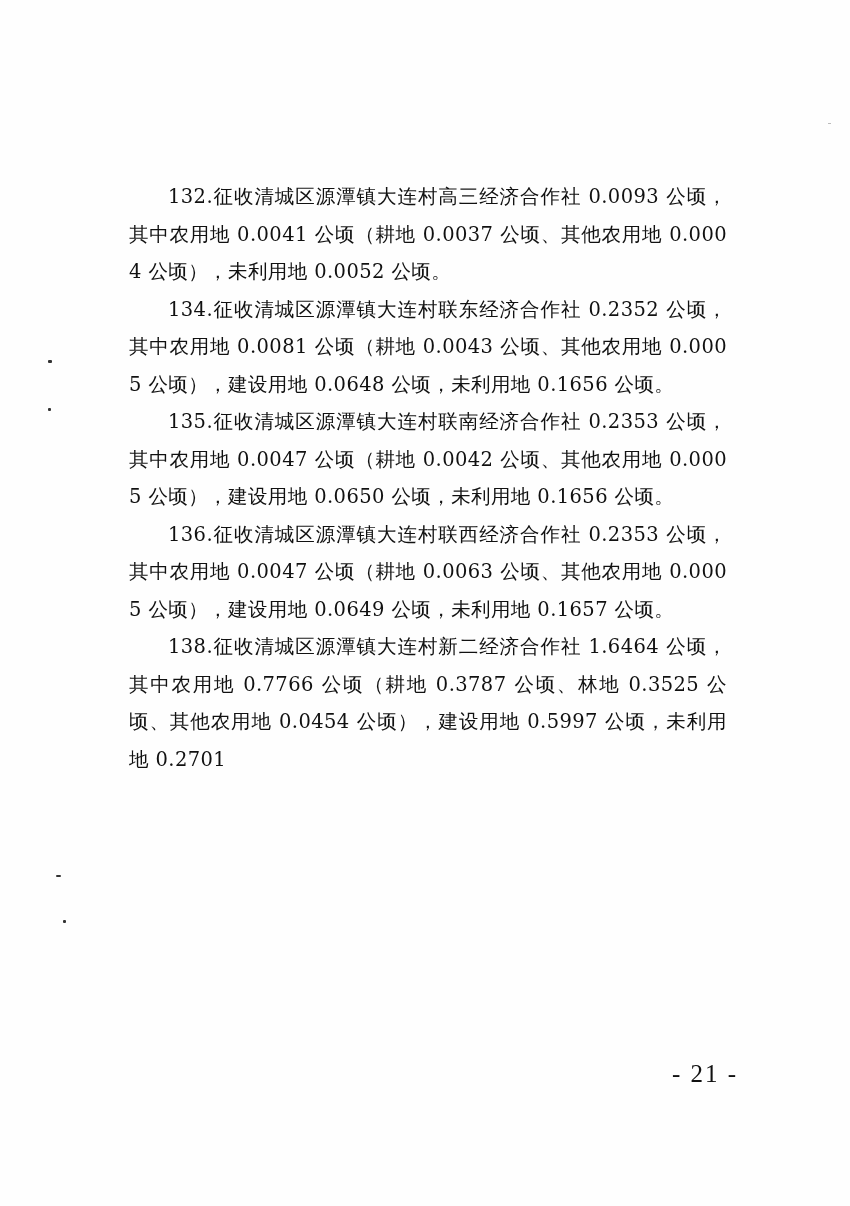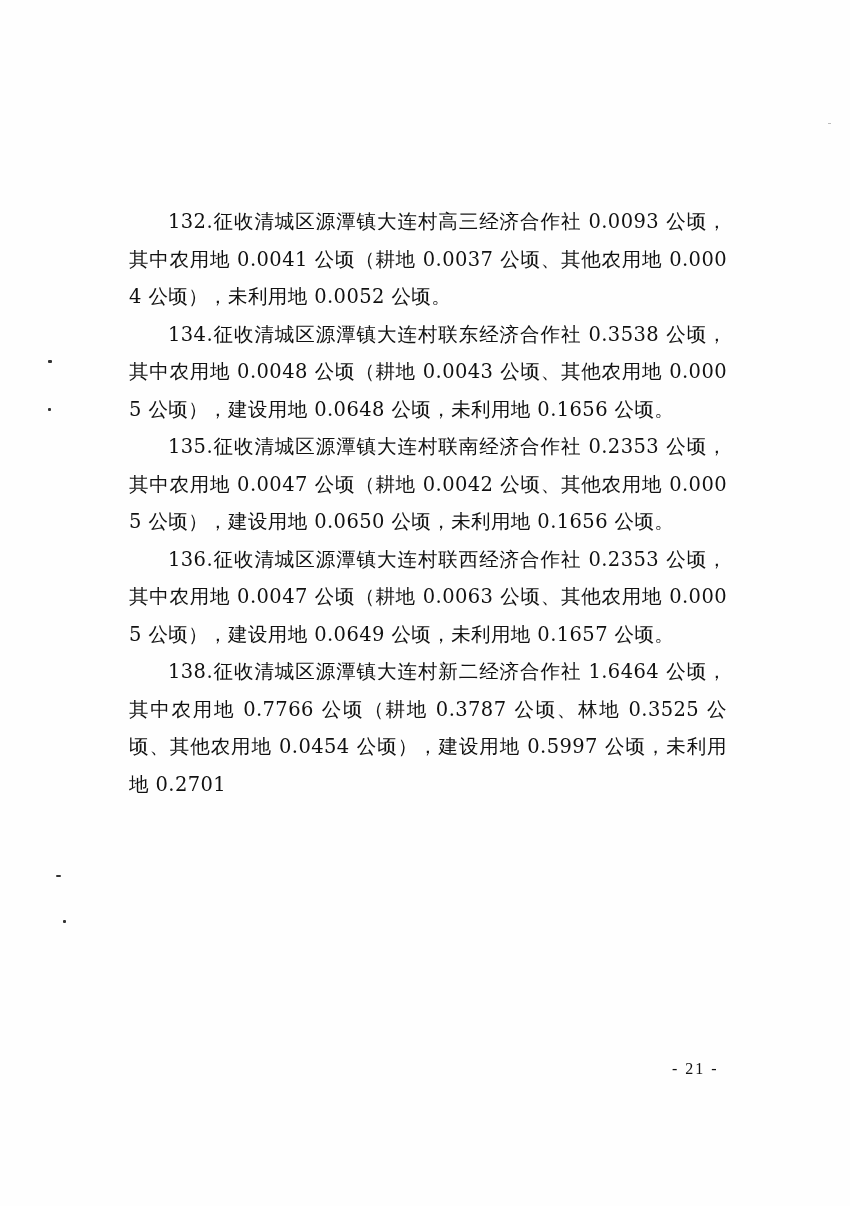--- a/index.html
+++ b/index.html
@@ -34,21 +34,21 @@
       text-align: justify;
       text-align-last: left;
       letter-spacing: 0.4px;
       margin: 0;
       word-break: break-all;
     }
     .page-number {
       position: absolute;
       left: 672px;
       top: 1060px;
-      font-size: 16px;
+      font-size: 25px;
       font-family: "Liberation Serif", "DejaVu Serif", serif;
       letter-spacing: 2px;
     }
     .margin-mark {
       position: absolute;
       background: #333;
       border-radius: 1px;
     }
     .top-right-mark {
       position: absolute;
@@ -65,21 +65,21 @@
 <div class="page">
 
   <div class="top-right-mark"></div>
 
   <div class="margin-mark" style="left:48px; top:360px; width:4px; height:3px;"></div>
   <div class="margin-mark" style="left:48px; top:408px; width:3px; height:3px;"></div>
   <div class="margin-mark" style="left:56px; top:875px; width:5px; height:2px;"></div>
   <div class="margin-mark" style="left:63px; top:920px; width:3px; height:3px;"></div>
 
   <div class="content">
-    <p class="para" style="margin-bottom:0;margin-top:25px;">132.征收清城区源潭镇大连村高三经济合作社 0.0093 公顷，其中农用地 0.0041 公顷（耕地 0.0037 公顷、其他农用地 0.0004 公顷），未利用地 0.0052 公顷。</p>
-    <p class="para">134.征收清城区源潭镇大连村联东经济合作社 0.3538 公顷，其中农用地 0.0048 公顷（耕地 0.0043 公顷、其他农用地 0.0005 公顷），建设用地 0.0648 公顷，未利用地 0.1656 公顷。</p>
+    <p class="para" style="margin-bottom:0;">132.征收清城区源潭镇大连村高三经济合作社 0.0093 公顷，其中农用地 0.0041 公顷（耕地 0.0037 公顷、其他农用地 0.0004 公顷），未利用地 0.0052 公顷。</p>
+    <p class="para">134.征收清城区源潭镇大连村联东经济合作社 0.2352 公顷，其中农用地 0.0081 公顷（耕地 0.0043 公顷、其他农用地 0.0005 公顷），建设用地 0.0648 公顷，未利用地 0.1656 公顷。</p>
     <p class="para">135.征收清城区源潭镇大连村联南经济合作社 0.2353 公顷，其中农用地 0.0047 公顷（耕地 0.0042 公顷、其他农用地 0.0005 公顷），建设用地 0.0650 公顷，未利用地 0.1656 公顷。</p>
     <p class="para">136.征收清城区源潭镇大连村联西经济合作社 0.2353 公顷，其中农用地 0.0047 公顷（耕地 0.0063 公顷、其他农用地 0.0005 公顷），建设用地 0.0649 公顷，未利用地 0.1657 公顷。</p>
     <p class="para">138.征收清城区源潭镇大连村新二经济合作社 1.6464 公顷，其中农用地 0.7766 公顷（耕地 0.3787 公顷、林地 0.3525 公顷、其他农用地 0.0454 公顷），建设用地 0.5997 公顷，未利用地 0.2701</p>
   </div>
 
   <div class="page-number">- 21 -</div>
 </div>
 
 </body></html>

